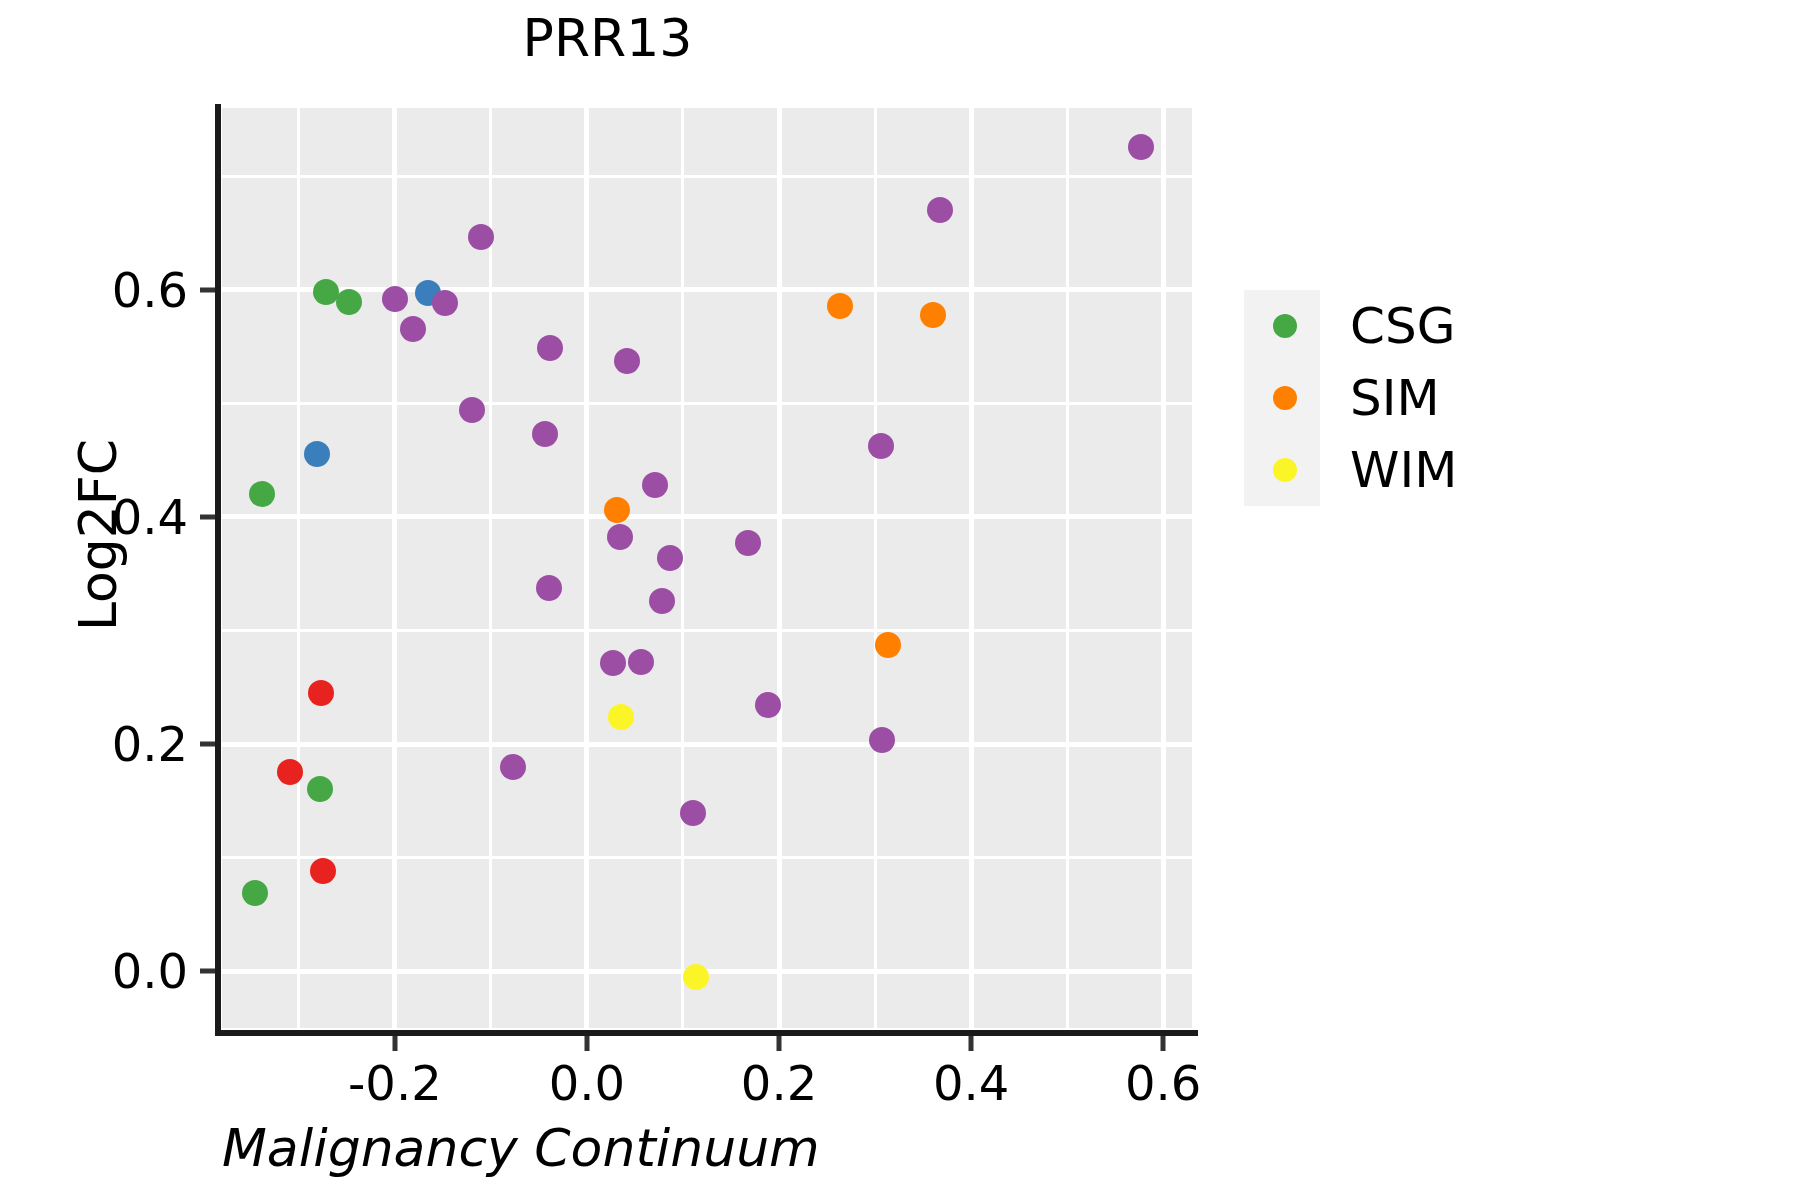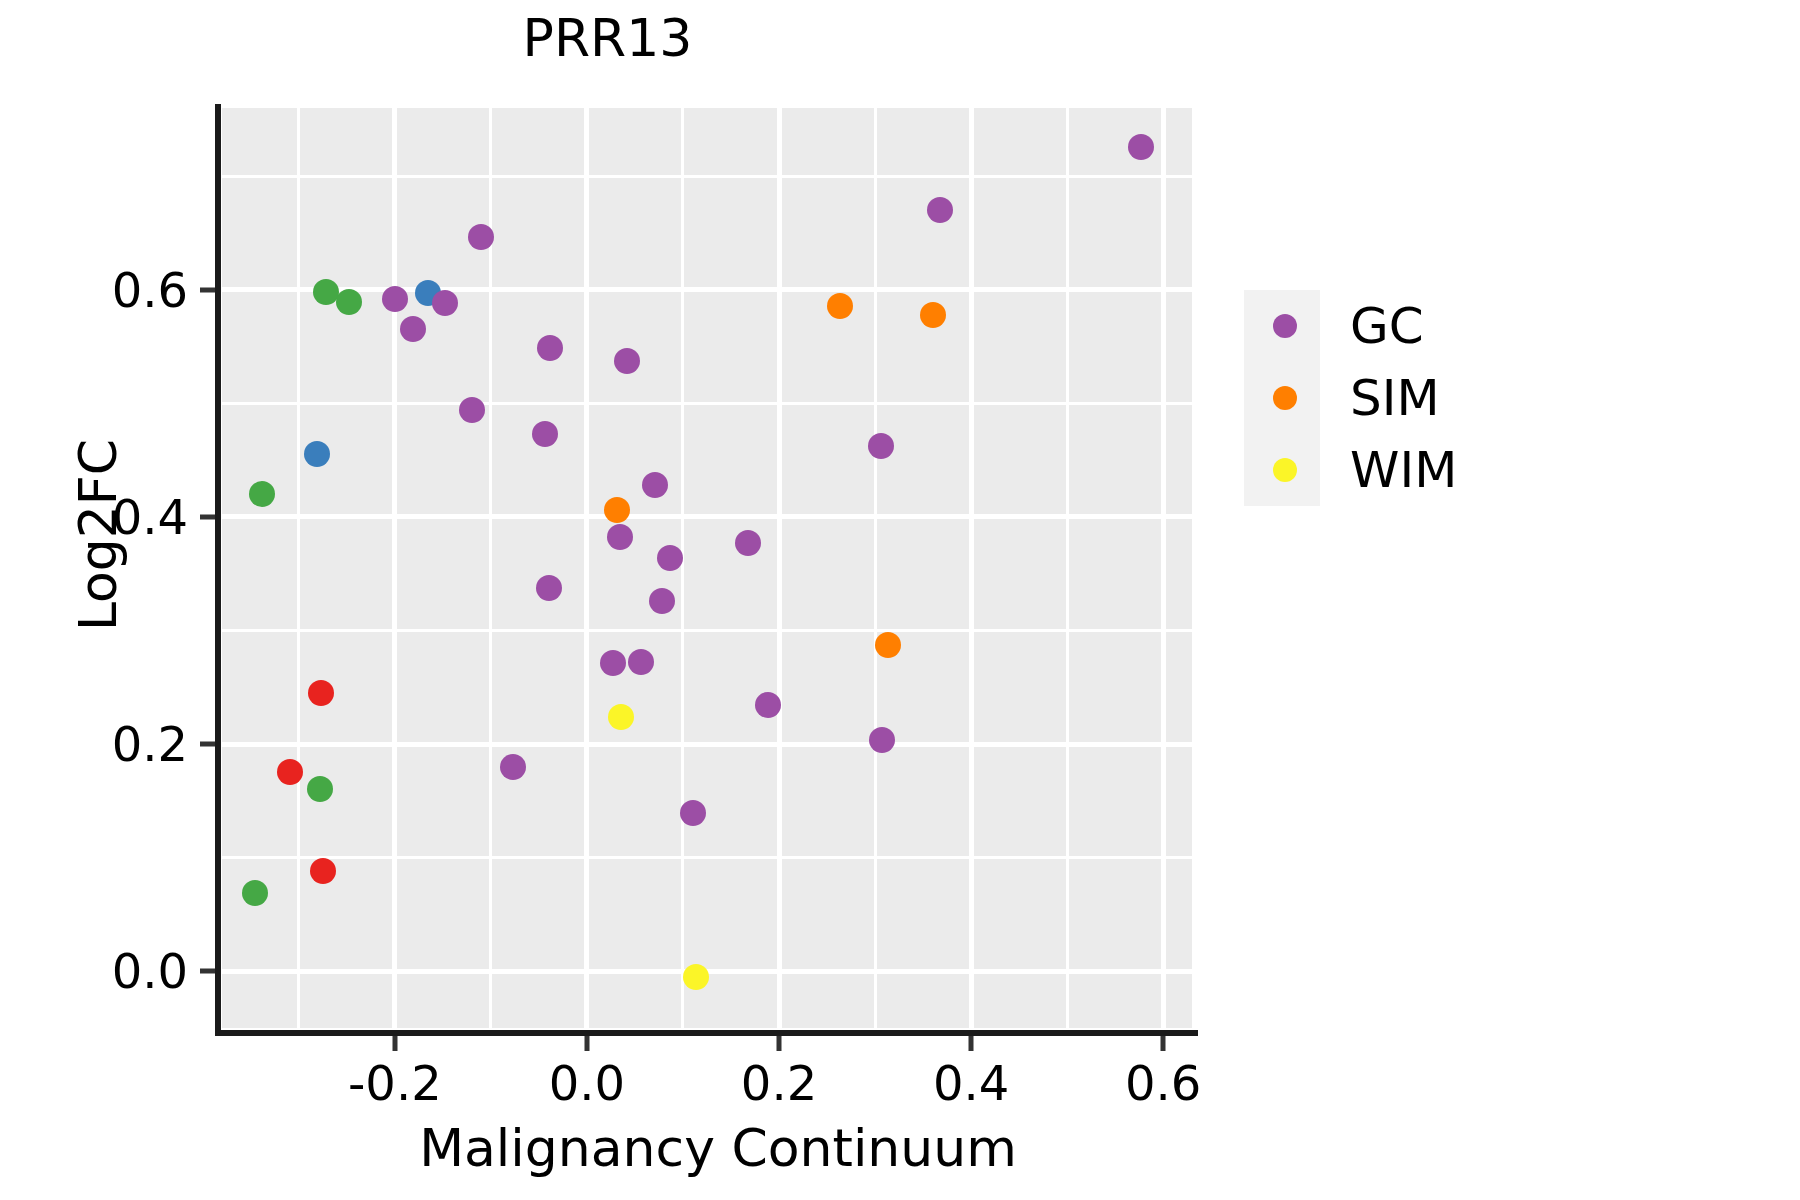--- a/index.html
+++ b/index.html
@@ -109,27 +109,28 @@
     position: absolute;
     top: 1055px;
     font-size: 48px;
     color: #000000;
     transform: translateX(-50%);
     white-space: nowrap;
   }
   
   #xlab {
     position: absolute;
-    left: 233px;
+    left: 222px;
     top: 1118px;
     width: 970px;
-    text-align: center;
+    text-align: left;
     font-size: 52px;
     color: #000000;
     white-space: nowrap;
+    font-style: italic;
   }
   #ylab {
     position: absolute;
     left: -252px;
     top: 505px;
     width: 700px;
     text-align: center;
     font-size: 52px;
     color: #000000;
     transform: rotate(-90deg);
@@ -285,23 +286,23 @@
   <div id="xlab">Malignancy Continuum</div>
 
   <div id="ylab">Log2FC</div>
 
   <div id="legend">
     <div id="legend-keys">
       <div id="legend-key-bg"></div>
 
         <div class="legend-entry">
           <div class="legend-swatch-box">
-            <div class="legend-dot" style="background: rgb(156, 78, 165);"></div>
+            <div class="legend-dot" style="background: rgb(69, 168, 69);"></div>
           </div>
-          <span class="legend-label">GC</span>
+          <span class="legend-label">CSG</span>
         </div>
         <div class="legend-entry">
           <div class="legend-swatch-box">
             <div class="legend-dot" style="background: rgb(255, 127, 0);"></div>
           </div>
           <span class="legend-label">SIM</span>
         </div>
         <div class="legend-entry">
           <div class="legend-swatch-box">
             <div class="legend-dot" style="background: rgb(251, 245, 40);"></div>

